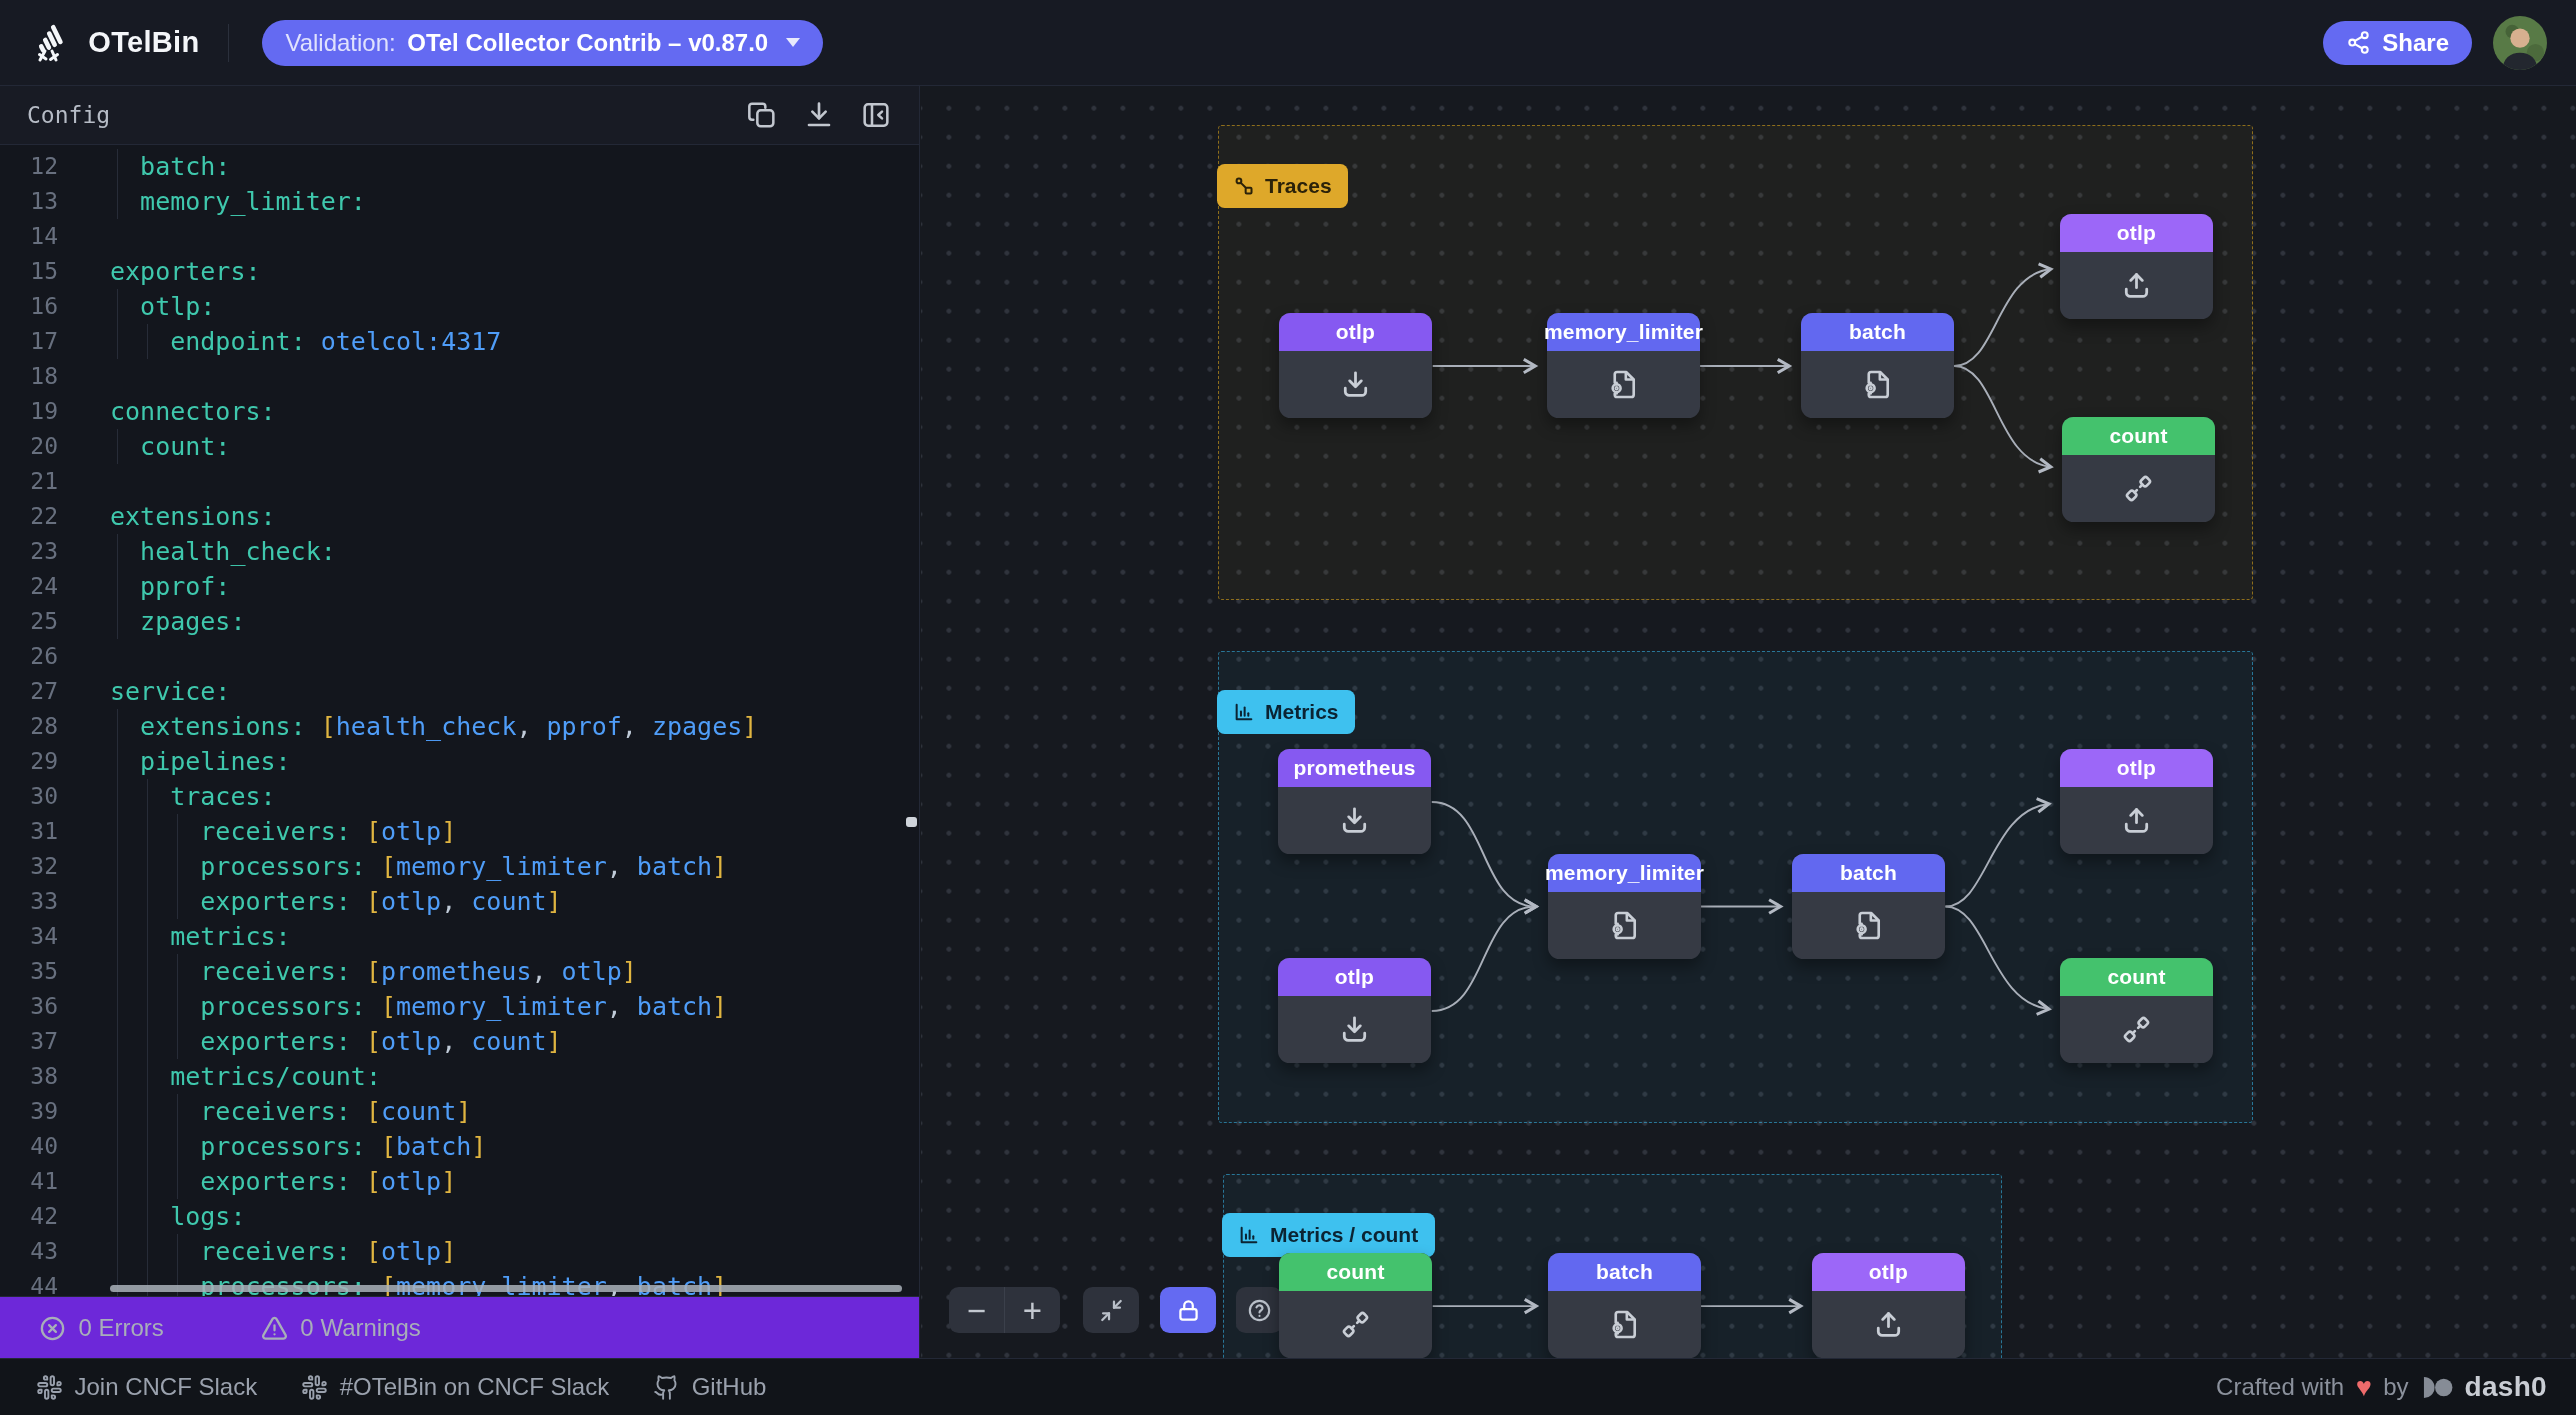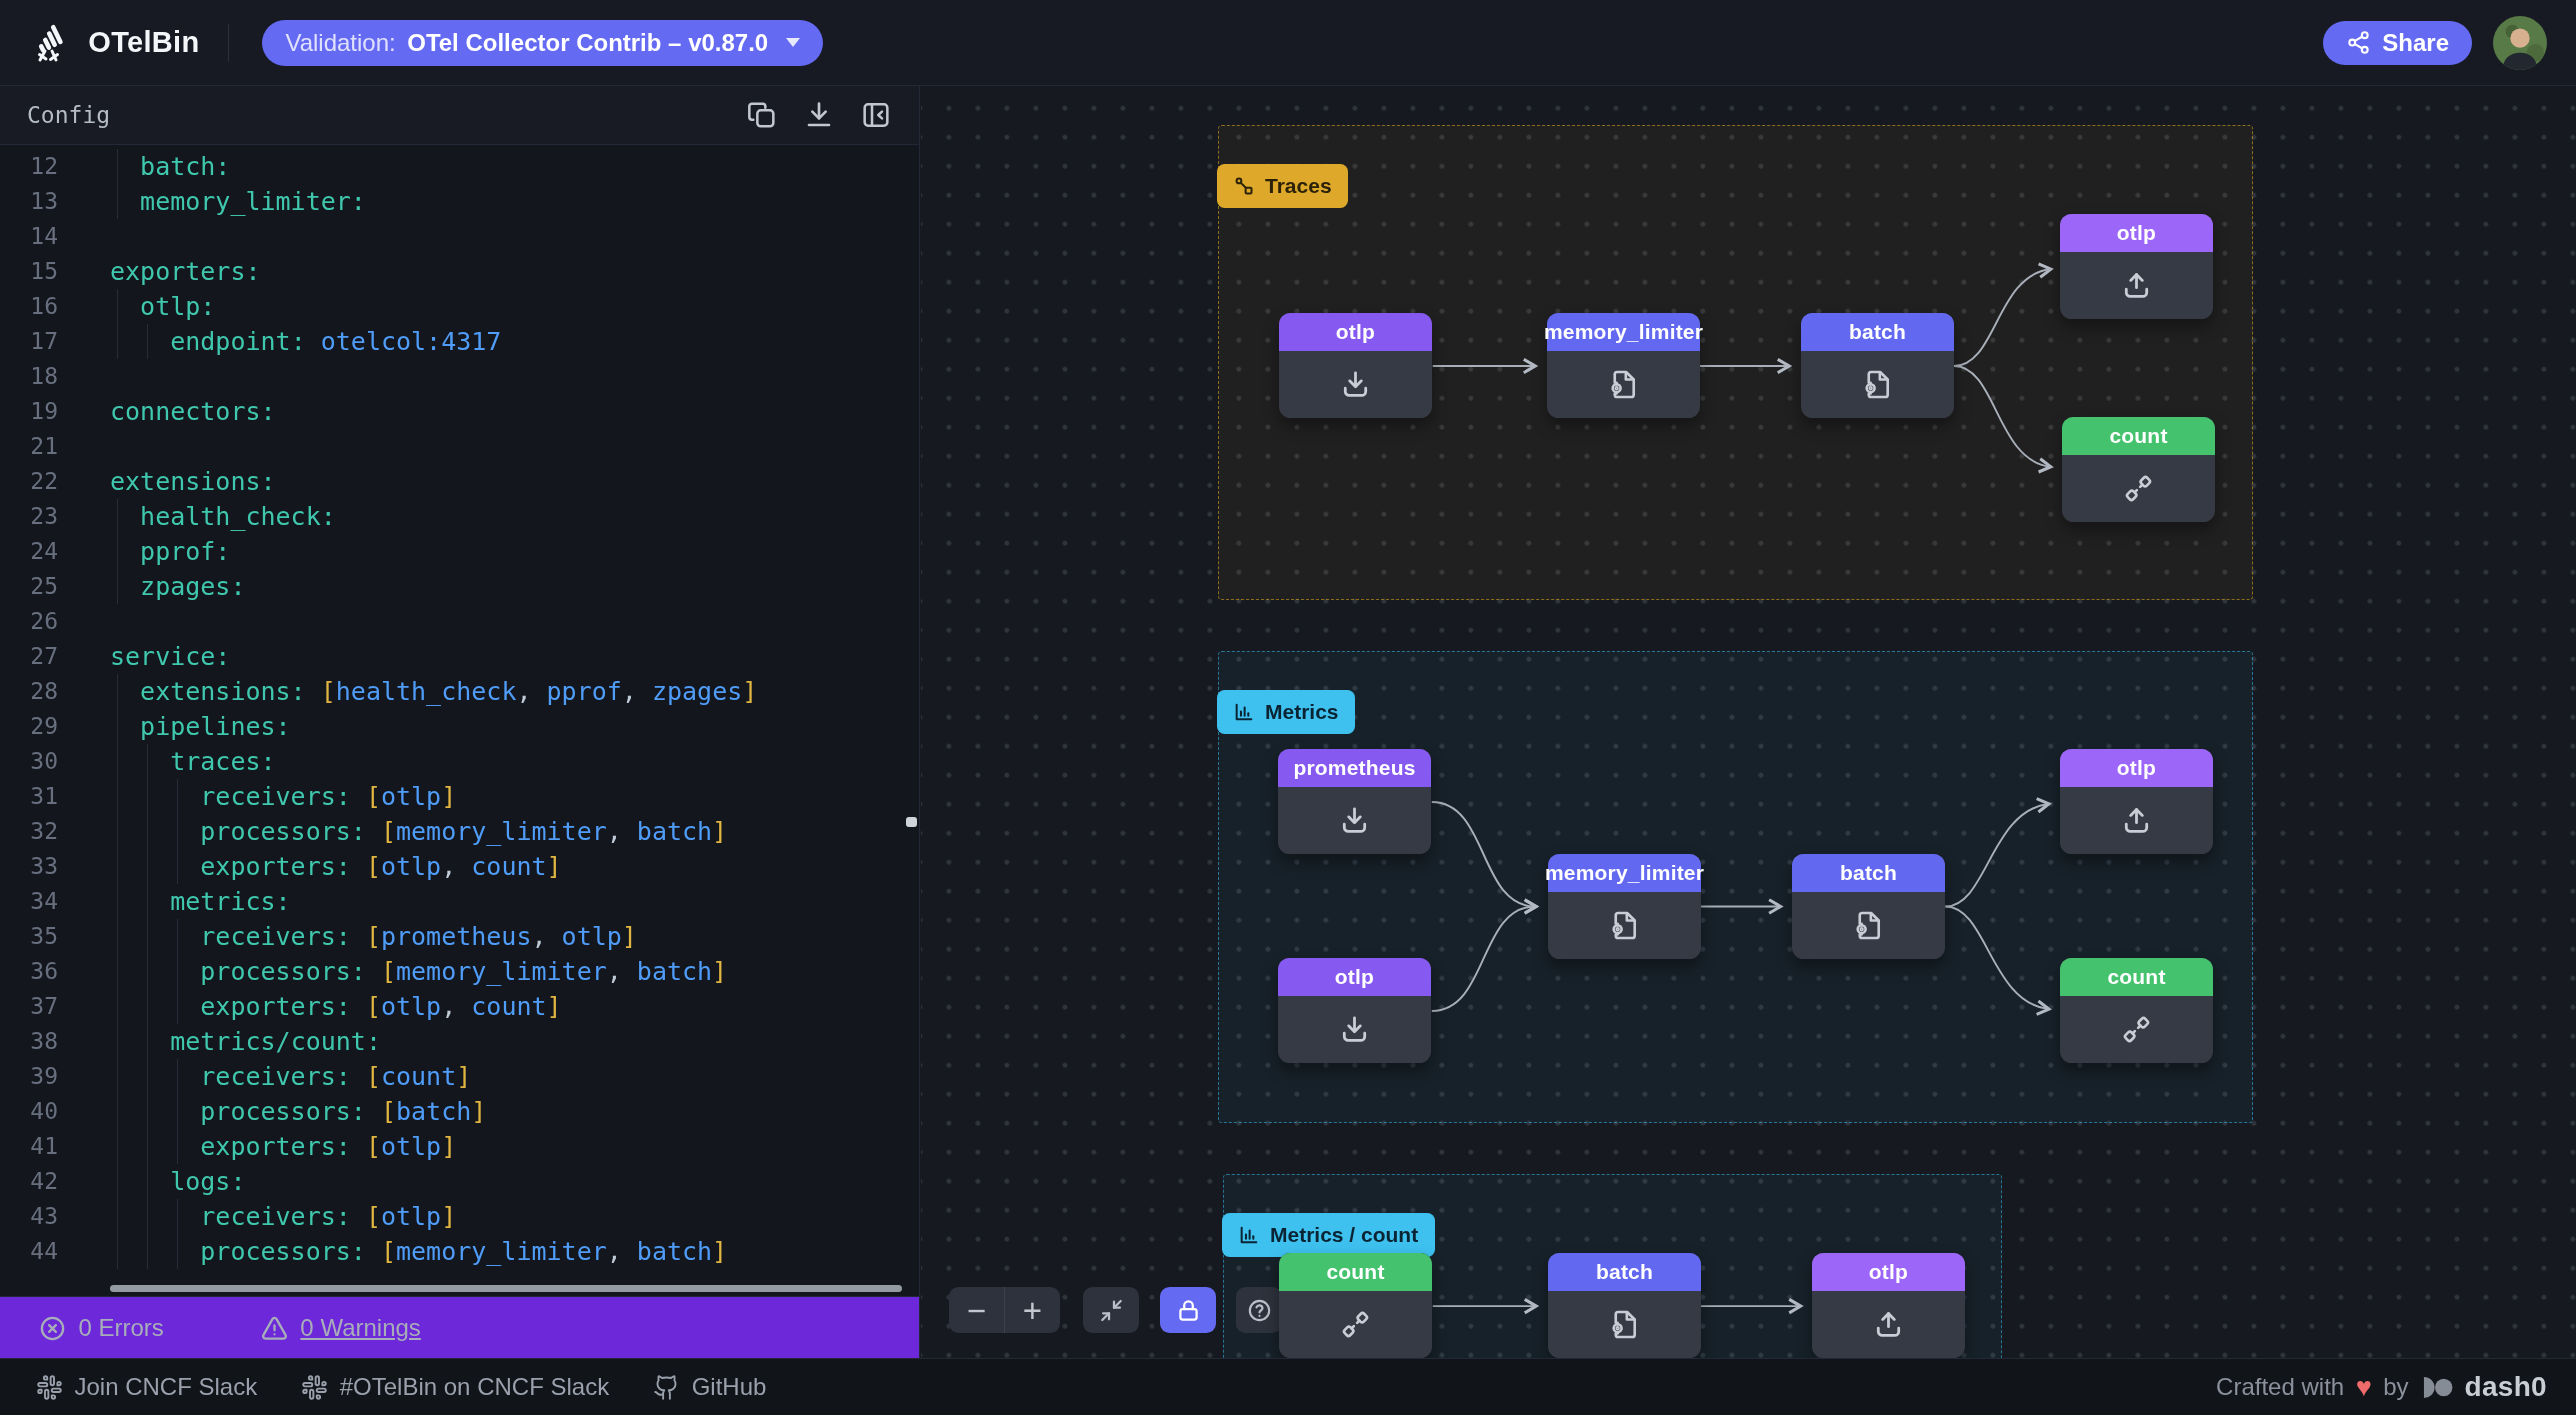--- a/index.html
+++ b/index.html
@@ -47,21 +47,21 @@
   .hscroll { position:absolute; left:110px; right:17px; bottom:3.8px; height:7.7px; border-radius:3.8px;
              background:#aab1ba; opacity:.85; }
   .vthumb { position:absolute; right:1.9px; top:672px; width:11.5px; height:9.6px; border-radius:2.9px;
             background:#cfd4db; }
 
   .status-bar { position:absolute; left:0; bottom:0; right:0; height:63px; background:#6d28d9;
                 border-top:1px solid #232836; display:flex; align-items:center; gap:0; }
   .status-item { display:flex; align-items:center; gap:11.5px; color:#a8aeb9; font-size:24px; }
   .status-item svg { width:29px; height:29px; }
   .st-err { margin-left:38px; }
-  .st-warn { margin-left:96px;text-decoration:underline; }
+  .st-warn { margin-left:96px; }
 
   
   .canvas { position:absolute; left:921px; top:86px; width:1655px; height:1273px; overflow:hidden; background:#16191f; }
   .canvas::before { content:""; position:absolute; inset:0;
     background-image:radial-gradient(circle, #30343d 2.1px, transparent 2.6px);
     background-size:29px 29px; background-position:13.4px 7.7px; }
 
   .section { position:absolute; border:1.9px dashed; border-radius:3.8px; z-index:1; }
   .sec-traces  { left:297px; top:39px;   width:1035px; height:475px; border-color:rgba(217,163,28,.6); background:rgba(222,168,40,.05); }
   .sec-metrics { left:297px; top:565px;  width:1035px; height:472px; border-color:rgba(56,189,242,.55); background:rgba(61,194,239,.05); }
@@ -320,20 +320,21 @@
     <div class="editor">
       <div class="code">
           <div class="cl"><i class="ig" style="left: 117px;"></i><span class="ln">12</span><span class="ct"><span>  </span><span class="tk-k">batch:</span></span></div>
           <div class="cl"><i class="ig" style="left: 117px;"></i><span class="ln">13</span><span class="ct"><span>  </span><span class="tk-k">memory_limiter:</span></span></div>
           <div class="cl"><span class="ln">14</span><span class="ct"><span></span></span></div>
           <div class="cl"><span class="ln">15</span><span class="ct"><span></span><span class="tk-k">exporters:</span></span></div>
           <div class="cl"><i class="ig" style="left: 117px;"></i><span class="ln">16</span><span class="ct"><span>  </span><span class="tk-k">otlp:</span></span></div>
           <div class="cl"><i class="ig" style="left: 117px;"></i><i class="ig" style="left: 147px;"></i><span class="ln">17</span><span class="ct"><span>    </span><span class="tk-k">endpoint:</span><span class="tk-p"> </span><span class="tk-v">otelcol:4317</span></span></div>
           <div class="cl"><span class="ln">18</span><span class="ct"><span></span></span></div>
           <div class="cl"><span class="ln">19</span><span class="ct"><span></span><span class="tk-k">connectors:</span></span></div>
+          <div class="cl"><i class="ig" style="left: 117px;"></i><span class="ln">20</span><span class="ct"><span>  </span><span class="tk-k">count:</span></span></div>
           <div class="cl"><span class="ln">21</span><span class="ct"><span></span></span></div>
           <div class="cl"><span class="ln">22</span><span class="ct"><span></span><span class="tk-k">extensions:</span></span></div>
           <div class="cl"><i class="ig" style="left: 117px;"></i><span class="ln">23</span><span class="ct"><span>  </span><span class="tk-k">health_check:</span></span></div>
           <div class="cl"><i class="ig" style="left: 117px;"></i><span class="ln">24</span><span class="ct"><span>  </span><span class="tk-k">pprof:</span></span></div>
           <div class="cl"><i class="ig" style="left: 117px;"></i><span class="ln">25</span><span class="ct"><span>  </span><span class="tk-k">zpages:</span></span></div>
           <div class="cl"><span class="ln">26</span><span class="ct"><span></span></span></div>
           <div class="cl"><span class="ln">27</span><span class="ct"><span></span><span class="tk-k">service:</span></span></div>
           <div class="cl"><i class="ig" style="left: 117px;"></i><span class="ln">28</span><span class="ct"><span>  </span><span class="tk-k">extensions:</span><span class="tk-p"> </span><span class="tk-b">[</span><span class="tk-v">health_check</span><span class="tk-p">, </span><span class="tk-v">pprof</span><span class="tk-p">, </span><span class="tk-v">zpages</span><span class="tk-b">]</span></span></div>
           <div class="cl"><i class="ig" style="left: 117px;"></i><span class="ln">29</span><span class="ct"><span>  </span><span class="tk-k">pipelines:</span></span></div>
           <div class="cl"><i class="ig" style="left: 117px;"></i><i class="ig" style="left: 147px;"></i><span class="ln">30</span><span class="ct"><span>    </span><span class="tk-k">traces:</span></span></div>

